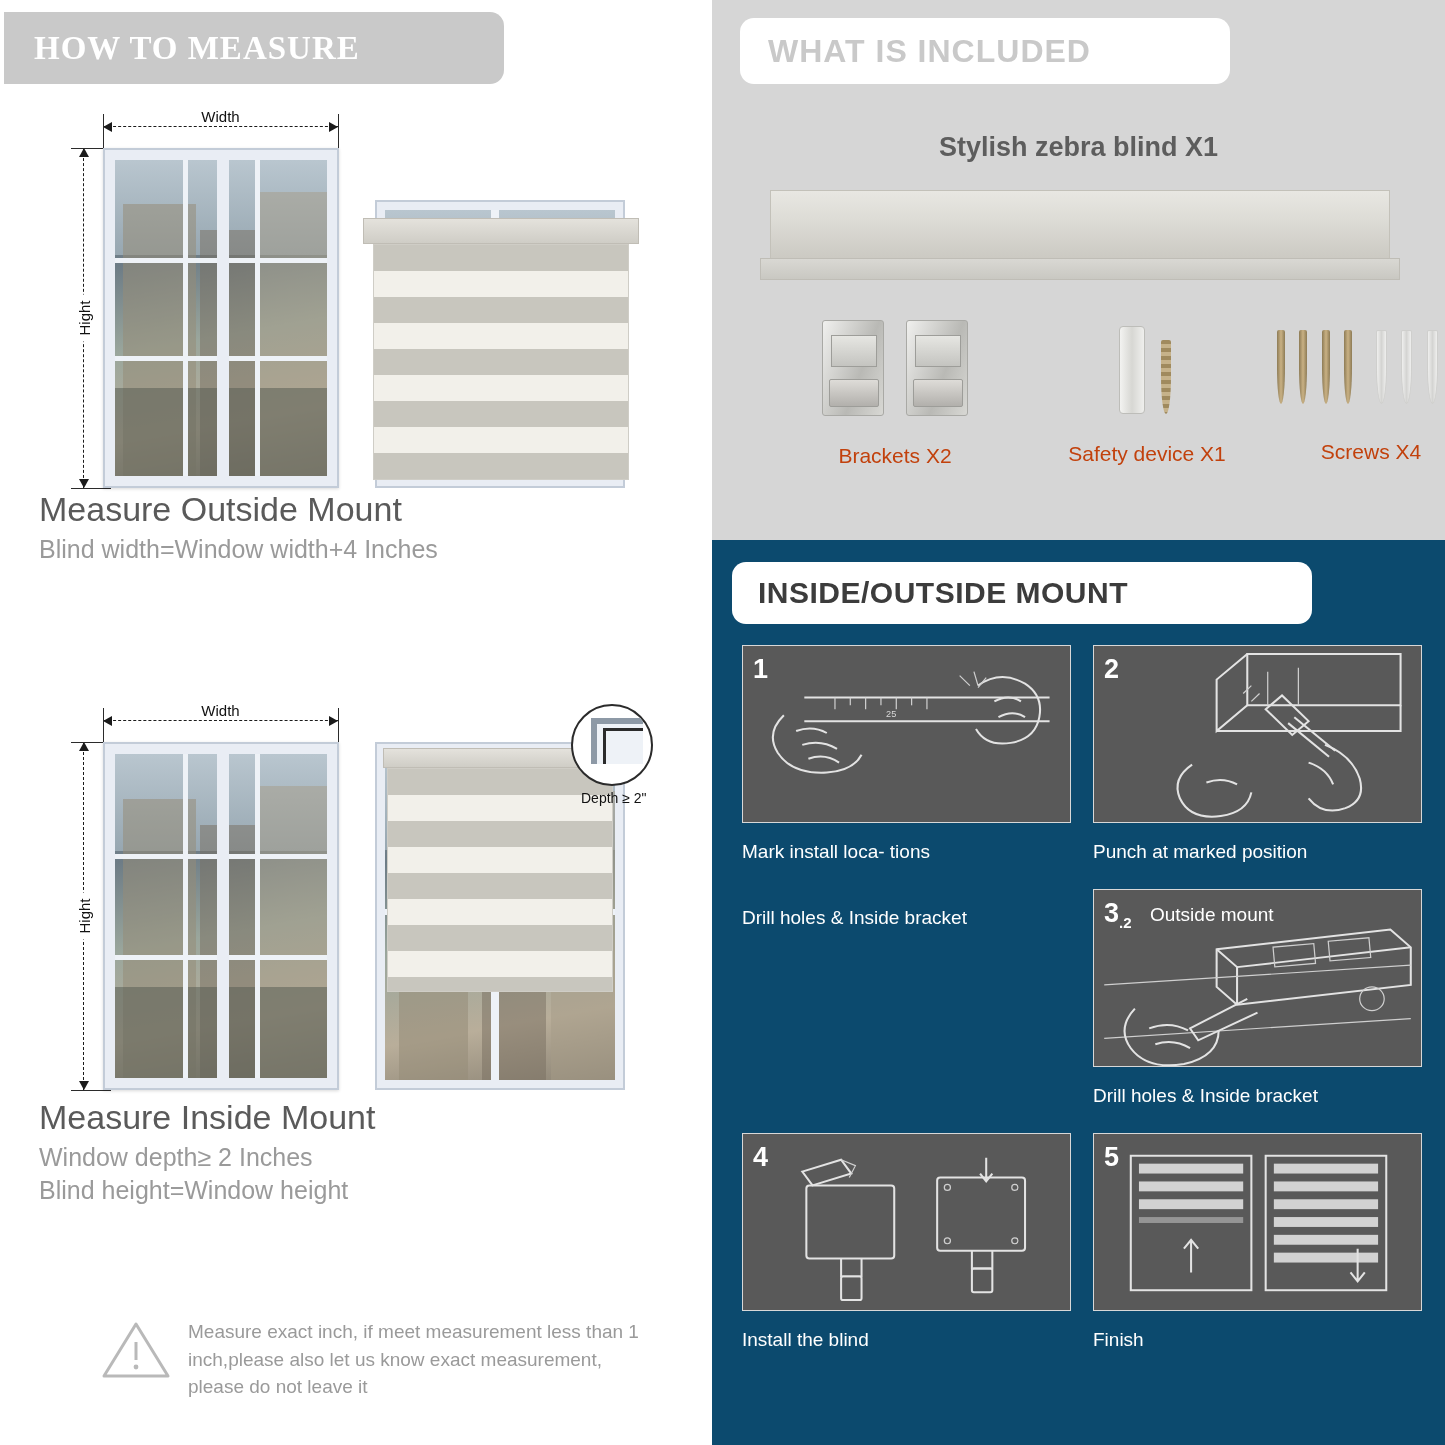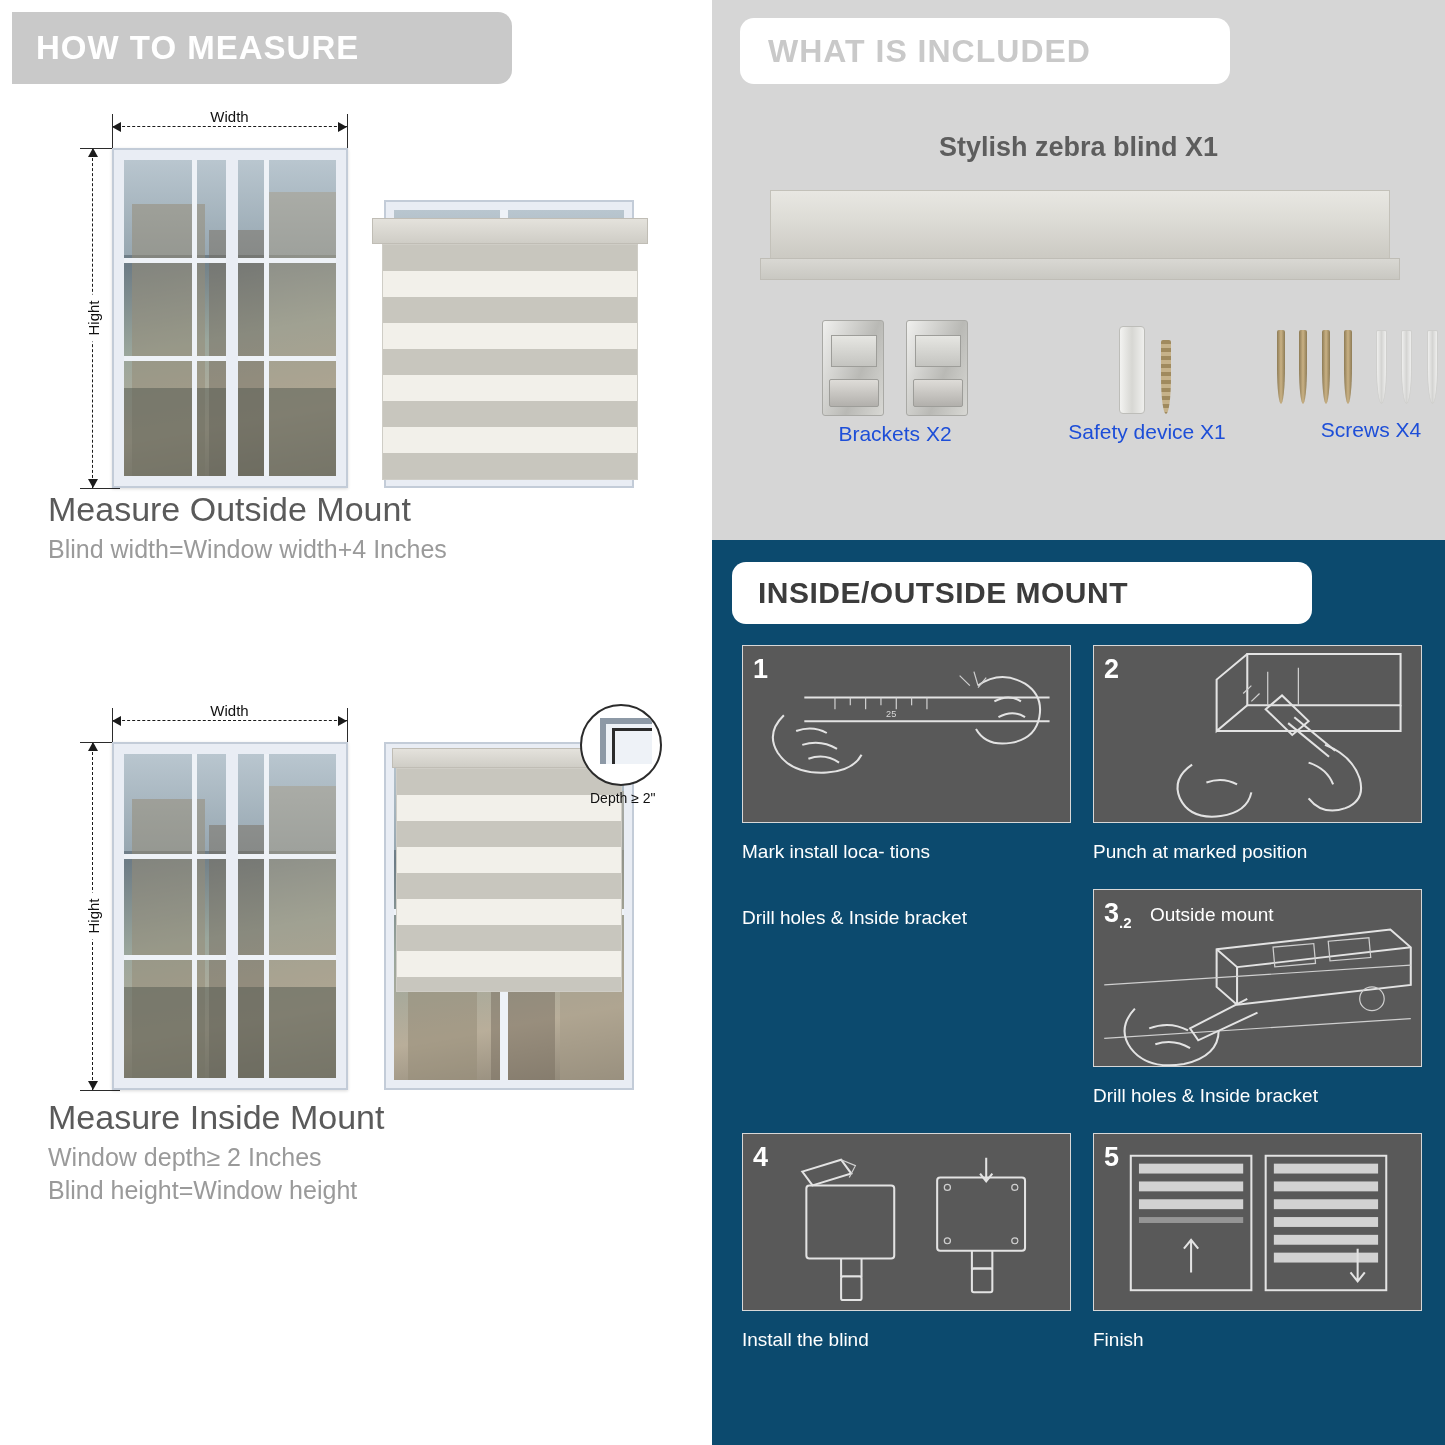--- a/index.html
+++ b/index.html
@@ -20,26 +20,26 @@
   .banner {
     position:absolute;
     background:#c9c9c9;
     border-radius:0 14px 14px 0;
     display:flex; align-items:center;
     color:#ffffff;
     font-weight:bold;
     letter-spacing:1px;
   }
   .banner-left {
-    left:12px; top:12px; width:500px; height:72px;
-    padding-left:24px; font-size:33px;
-  }
-
-  
-  .measure-block { position:absolute; left:12px; width:832px; }
+    left:4px; top:12px; width:500px; height:72px;
+    padding-left:30px; font-size:33px;font-family:Liberation Serif, serif;
+  }
+
+  
+  .measure-block { position:absolute; left:3px; width:832px; }
   .mb1 { top:100px; }
   .mb2 { top:698px; }
 
   .diagram { position:relative; width:712px; height:390px; }
 
   
   .dim-top {
     position:absolute; left:100px; top:18px; width:235px; height:16px;
     border-top:0; 
   }
@@ -183,21 +183,21 @@
     border:1px solid #c3c1b9;
   }
   .blind-product-shadow {
     position:absolute; left:48px; top:258px; width:640px; height:22px;
     background:linear-gradient(180deg,#d9d8d3,#c9c8c2);
     border:1px solid #bfbdb6;
   }
 
   .parts { position:absolute; left:0; top:320px; width:733px; height:190px; }
   .part { position:absolute; text-align:center; }
-  .part-label { font-size:21px; color:#1d4ed8; margin-top:2px; }
+  .part-label { font-size:21px; color:#c2410c; margin-top:24px; }
 
   .bracket {
     position:relative; width:62px; height:96px; display:inline-block;
     background:linear-gradient(110deg,#f0f0ee,#b9b9b5 60%,#d8d8d4);
     border:1px solid #a9a9a5; border-radius:3px;
   }
   .bracket::after {
     content:""; position:absolute; left:8px; top:14px; width:44px; height:30px;
     border:1px solid #9d9d99; background:linear-gradient(180deg,#e6e6e2,#c4c4c0);
   }
@@ -376,20 +376,30 @@
           <div class="depth-corner2"></div>
         </div>
         <div class="depth-label" style="left:578px; top:92px;">Depth ≥ 2"</div>
       </div>
 
       <h2 class="mount-title">Measure Inside Mount</h2>
       <p class="mount-line">Window depth≥ 2 Inches</p>
       <p class="mount-line">Blind height=Window height</p>
     </div>
 
+    <div class="note">
+      <span>
+        <svg width="72" height="64" viewBox="0 0 72 64">
+          <path d="M36 6 L68 58 L4 58 Z" fill="none" stroke="#b9b9b9" stroke-width="3" stroke-linejoin="round"></path>
+          <line x1="36" y1="24" x2="36" y2="42" stroke="#b9b9b9" stroke-width="3"></line>
+          <circle cx="36" cy="49" r="2.4" fill="#b9b9b9"></circle>
+        </svg>
+      </span>
+      <span class="note-text">Measure exact inch, if meet measurement less than 1 inch,please also let us know exact measurement, please do not leave it</span>
+    </div>
   </div>
 
   <div class="right-col">
 
     <div class="included">
       <div class="banner-included">
         <span>WHAT IS INCLUDED</span>
       </div>
 
       <div class="incl-title">Stylish zebra blind X1</div>

